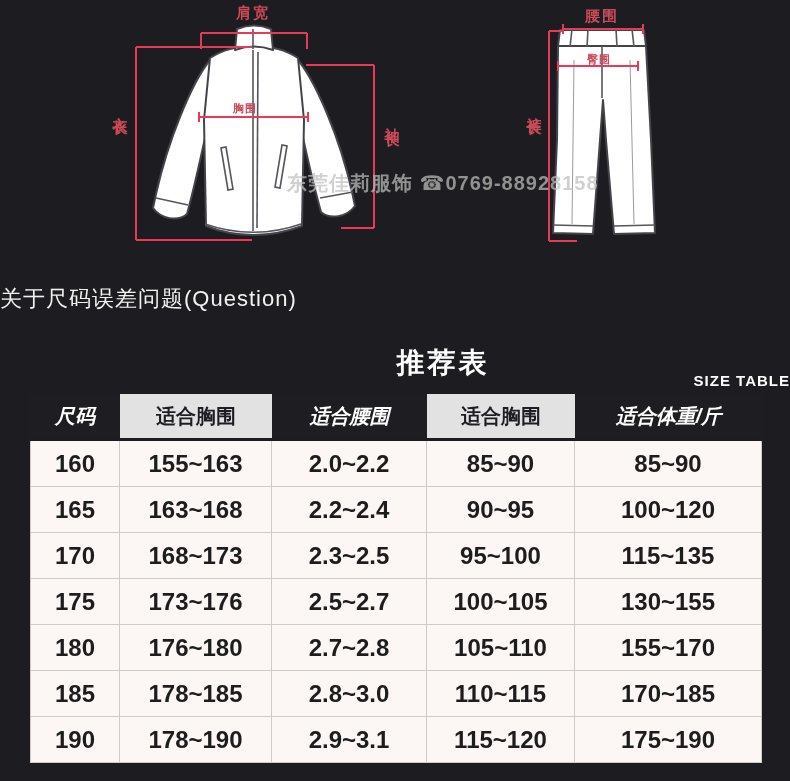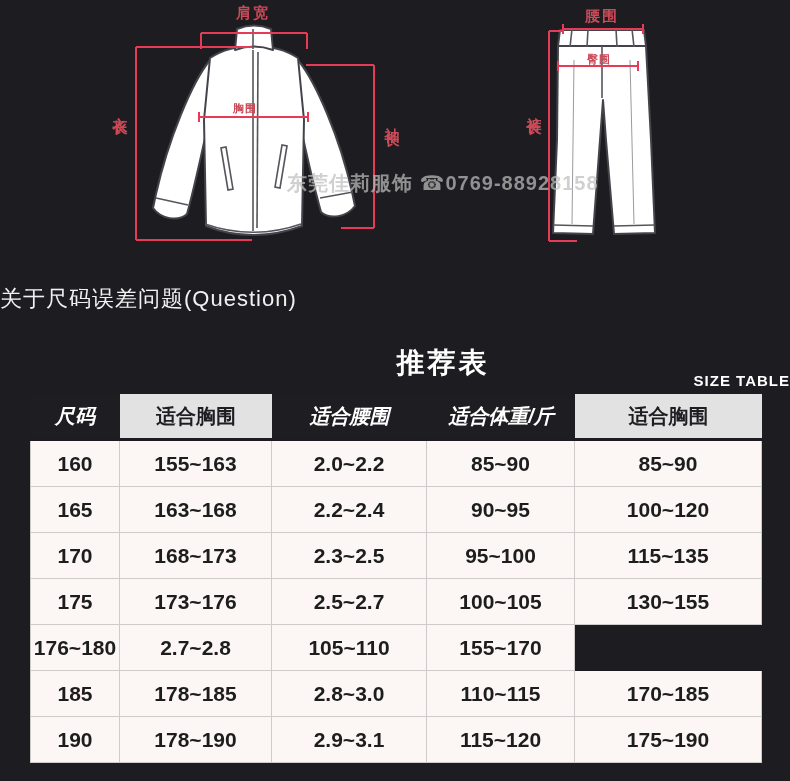--- a/index.html
+++ b/index.html
@@ -54,21 +54,21 @@
   }
   .tbl-head .cell {
     height:44px; line-height:44px; text-align:center;
     font-size:20px; font-weight:bold;
   }
   .tbl-head .cell.dark  { background:#1e1e22; color:#ffffff;font-style:italic; }
   .tbl-head .cell.light { background:#e2e2e2; color:#1e1e22; }
   .tbl-body { margin-top:3px; }
   .tbl-body .cell {
     height:46px; line-height:46px; text-align:center;
-    font-size:21px; font-weight:bold; color:#1d1d1d;
+    font-size:24px; font-weight:bold; color:#1d1d1d;
     background:#fcf7f4;
     border-right:1px solid #cfcbca; border-bottom:1px solid #cfcbca;
   }
   .tbl-body .cell:first-child { border-left:1px solid #cfcbca; }
 </style>
 </head>
 <body>
 
 <div class="canvas">
 
@@ -134,22 +134,22 @@
   <div class="q-title">关于尺码误差问题(Question)</div>
 
   <div class="rec-title">推荐表</div>
   <div class="rec-sub">SIZE TABLE</div>
 
   <div class="tbl">
     <div class="tbl-row tbl-head">
       <div class="cell dark">尺码</div>
       <div class="cell light">适合胸围</div>
       <div class="cell dark">适合腰围</div>
+      <div class="cell light">适合胸围</div>
       <div class="cell dark">适合体重/斤</div>
-      <div class="cell light">适合胸围</div>
     </div>
     <div class="tbl-body">
       <div class="tbl-row">
         <div class="cell">160</div>
         <div class="cell">155~163</div>
         <div class="cell">2.0~2.2</div>
         <div class="cell">85~90</div>
         <div class="cell">85~90</div>
       </div>
       <div class="tbl-row">
@@ -167,20 +167,21 @@
         <div class="cell">115~135</div>
       </div>
       <div class="tbl-row">
         <div class="cell">175</div>
         <div class="cell">173~176</div>
         <div class="cell">2.5~2.7</div>
         <div class="cell">100~105</div>
         <div class="cell">130~155</div>
       </div>
       <div class="tbl-row">
+        <div class="cell">180</div>
         <div class="cell">176~180</div>
         <div class="cell">2.7~2.8</div>
         <div class="cell">105~110</div>
         <div class="cell">155~170</div>
       </div>
       <div class="tbl-row">
         <div class="cell">185</div>
         <div class="cell">178~185</div>
         <div class="cell">2.8~3.0</div>
         <div class="cell">110~115</div>

